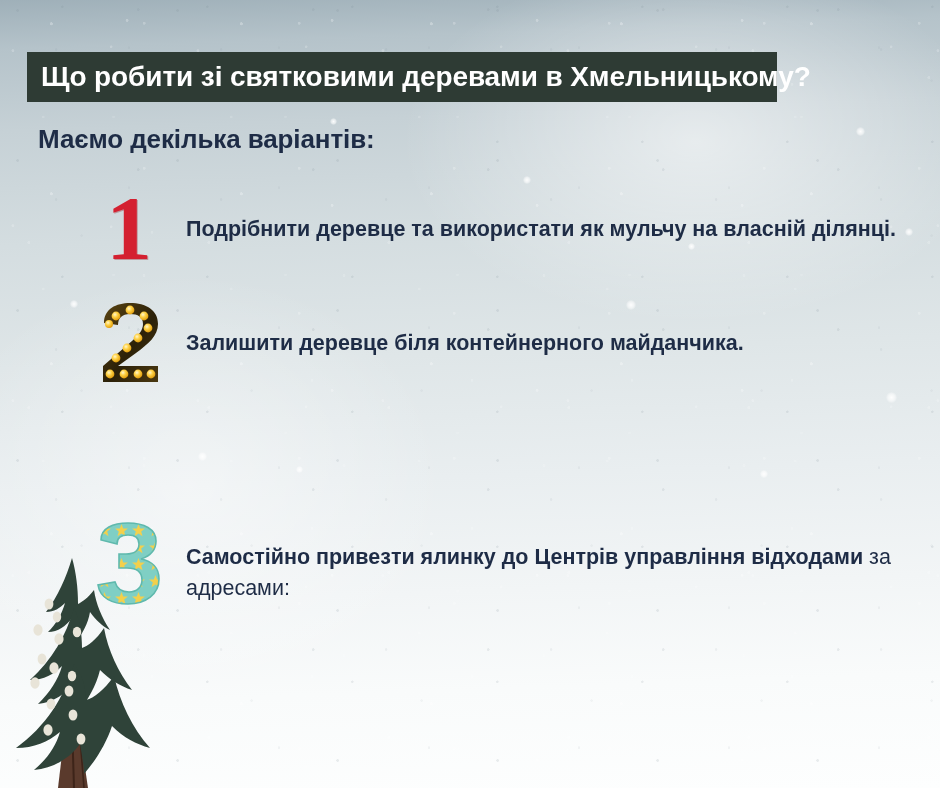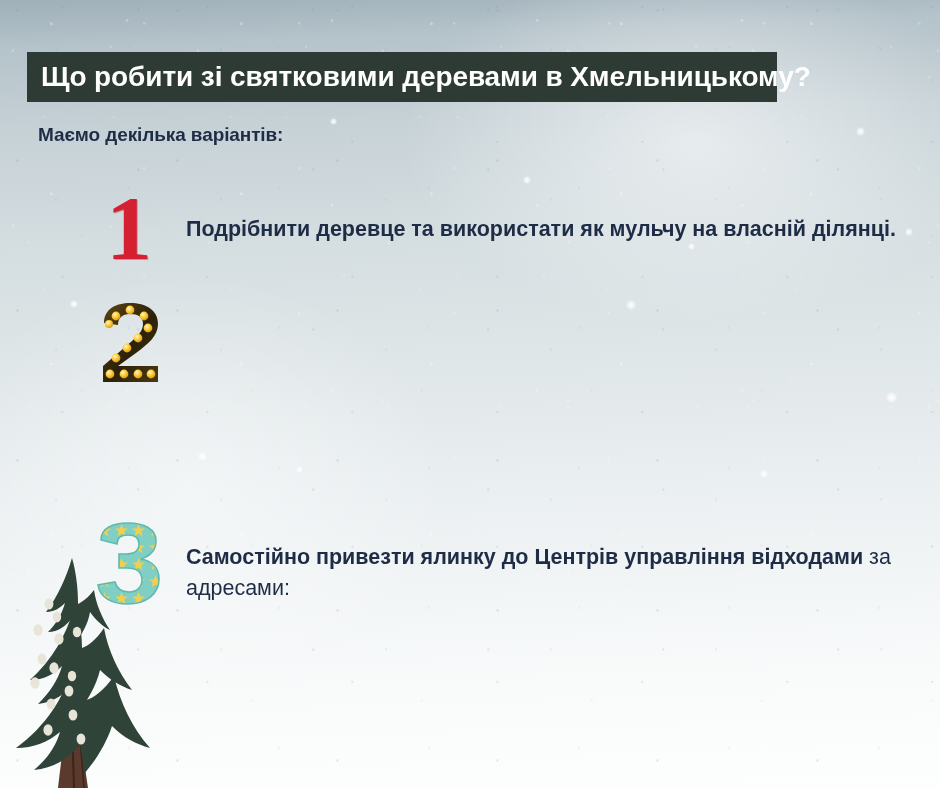--- a/index.html
+++ b/index.html
@@ -95,21 +95,21 @@
     white-space: nowrap;
     font-family: "Liberation Sans", sans-serif;
   }
 
   
   #subtitle {
     position: absolute;
     left: 38px;
     top: 124px;
     color: #1e2c46;
-    font-size: 19px;
+    font-size: 26px;
     font-weight: 700;
     letter-spacing: -0.1px;
     white-space: nowrap;
   }
 
   
   .item {
     position: absolute;
   }
   .item-body {
@@ -265,20 +265,23 @@
           <circle cx="18" cy="56" r="4.4" fill="url(#bulb)"></circle>
           <circle cx="12" cy="72" r="4.4" fill="url(#bulb)"></circle>
           <circle cx="26" cy="72" r="4.4" fill="url(#bulb)"></circle>
           <circle cx="40" cy="72" r="4.4" fill="url(#bulb)"></circle>
           <circle cx="53" cy="72" r="4.4" fill="url(#bulb)"></circle>
           <circle cx="11" cy="22" r="4.0" fill="url(#bulb)"></circle>
         </g>
       </svg>
     </div>
     <div class="item-body" style="top:312px;">
+      <p class="item-head">
+        <span>Залишити деревце біля контейнерного майданчика.</span>
+      </p>
     </div>
   </div>
 
   <div class="item">
     <div id="num-3">
       <svg width="68" height="84" viewBox="0 0 68 84">
         <defs>
           <clipPath id="clip3">
             <path d="M5 18 C5 6,17 1,32 1 C48 1,60 7,60 19 C60 28,54 34,45 37 C56 39,63 46,63 57 C63 72,50 82,32 82 C16 82,4 76,2 63 L19 60 C21 67,26 70,33 70 C41 70,46 65,46 58 C46 50,41 46,31 46 L23 46 L23 32 L30 32 C39 32,43 28,43 22 C43 16,39 13,32 13 C25 13,21 16,21 22 Z"></path>
           </clipPath>

